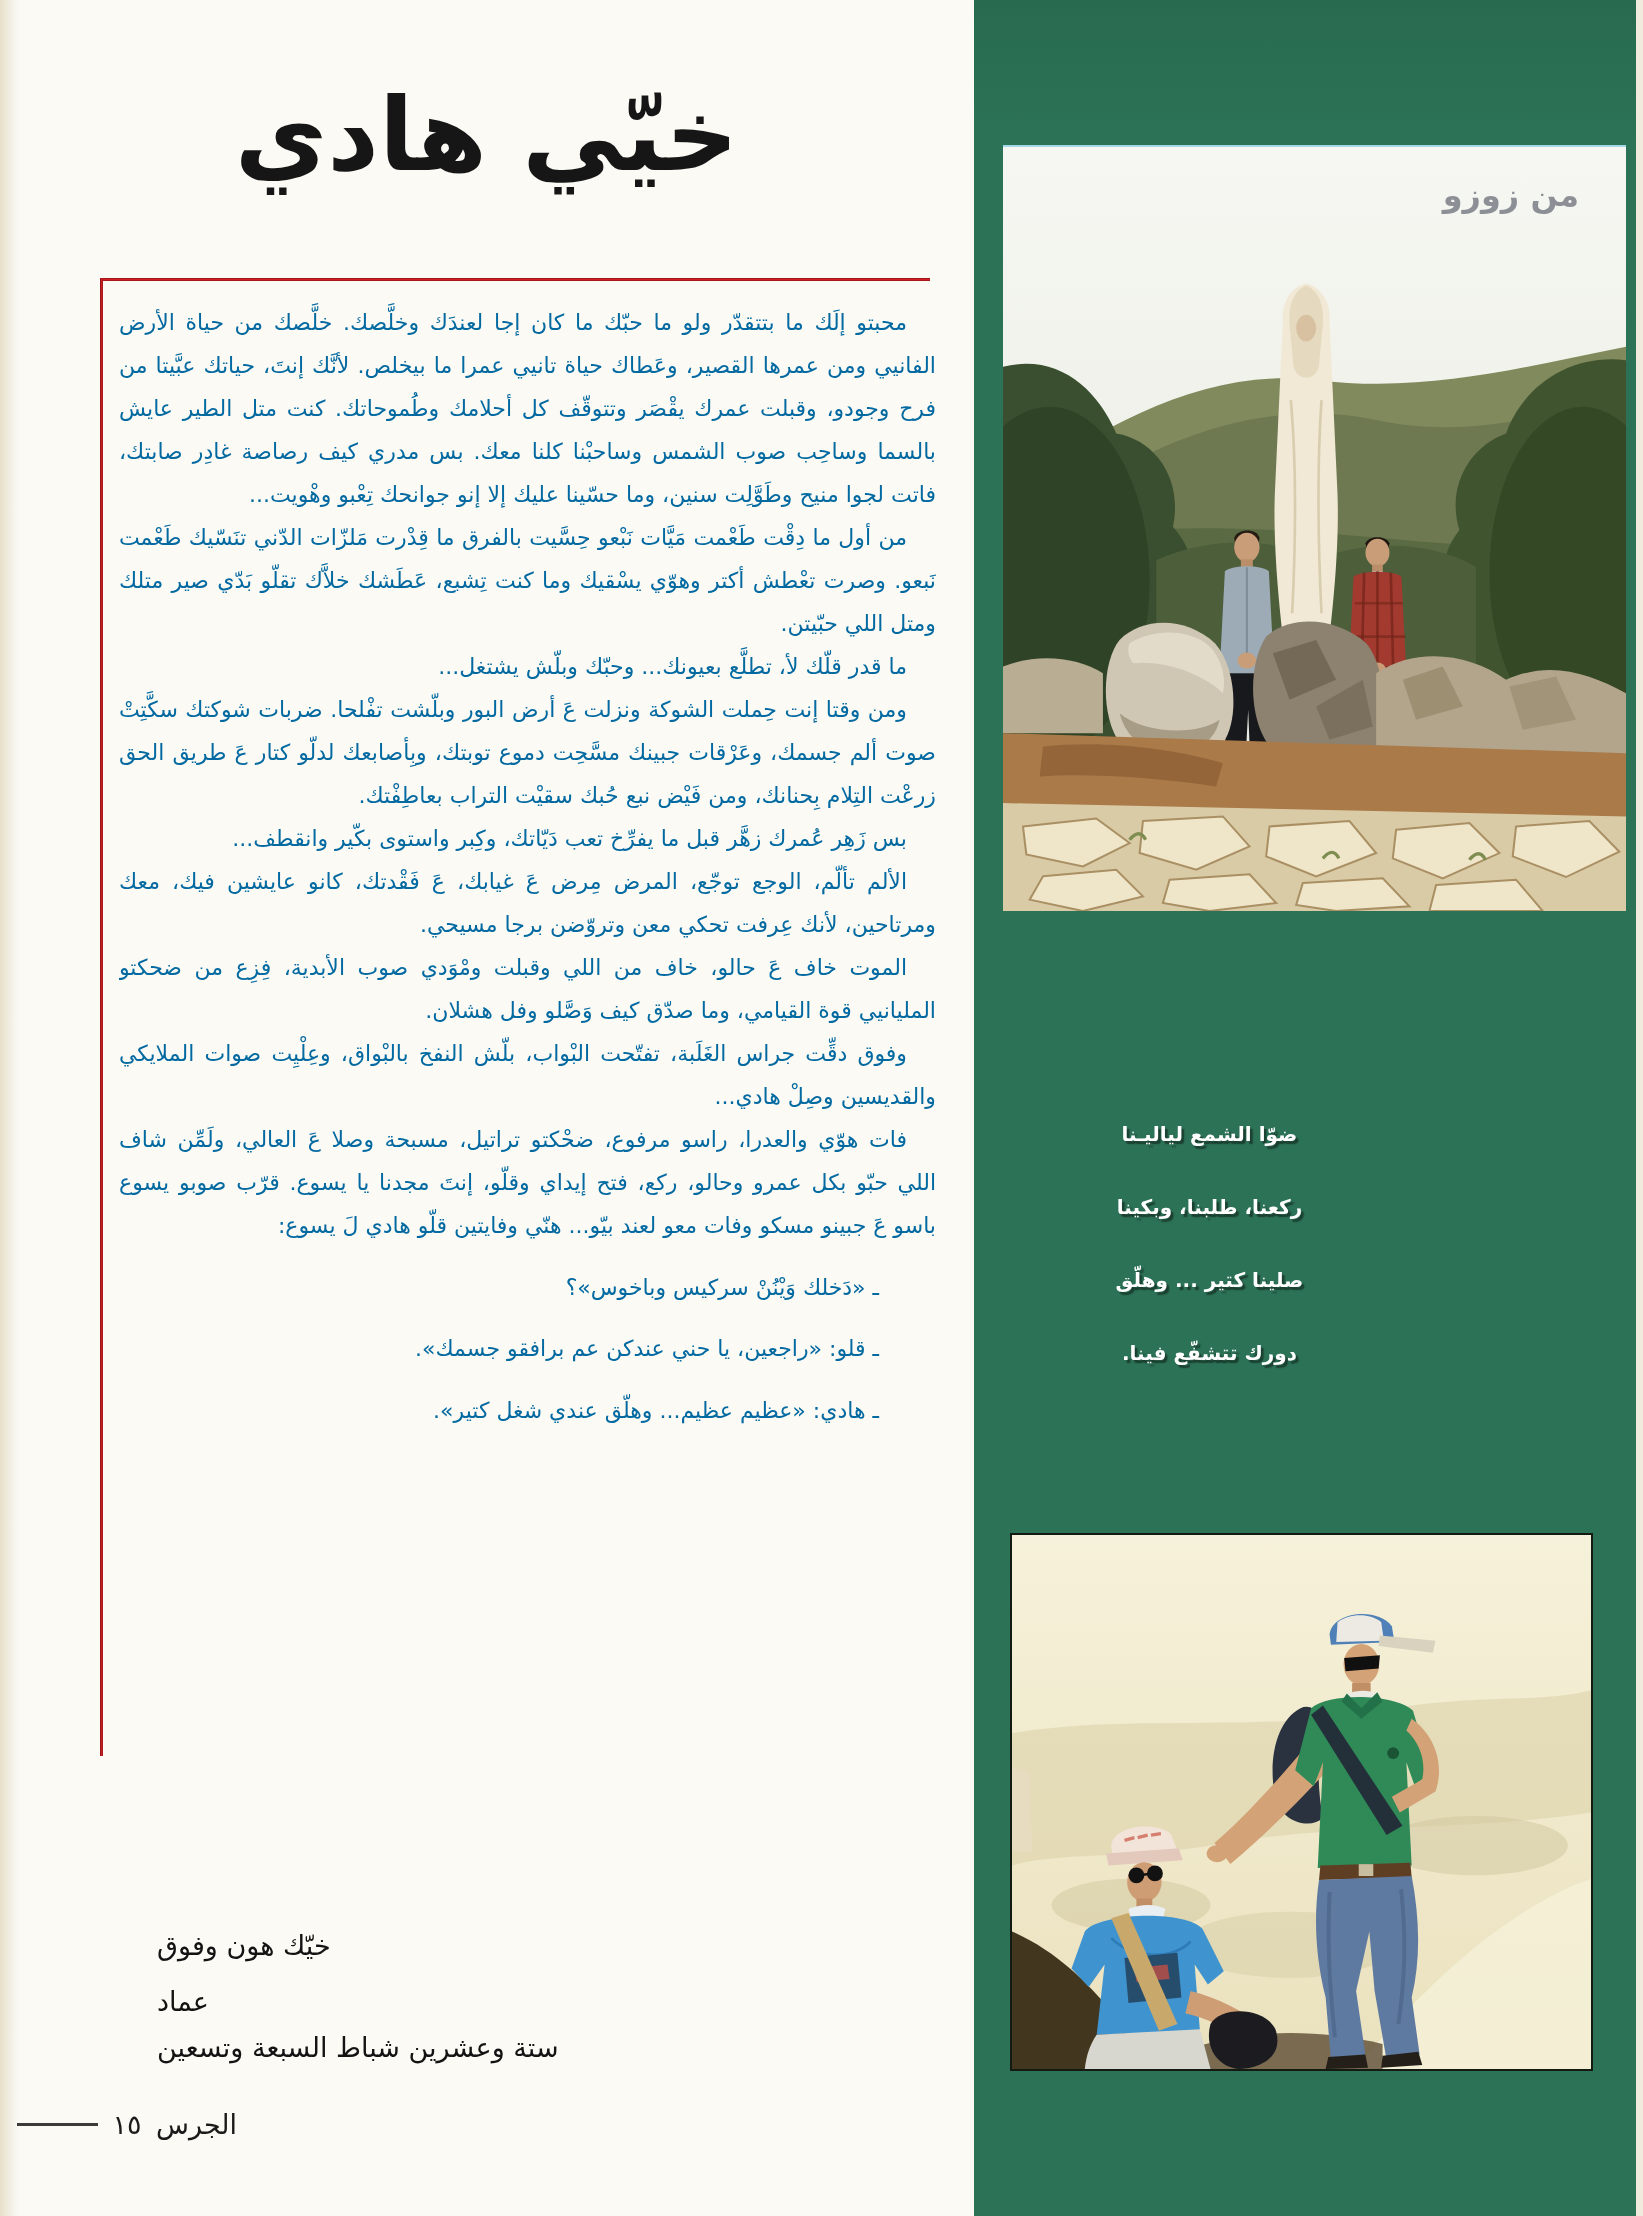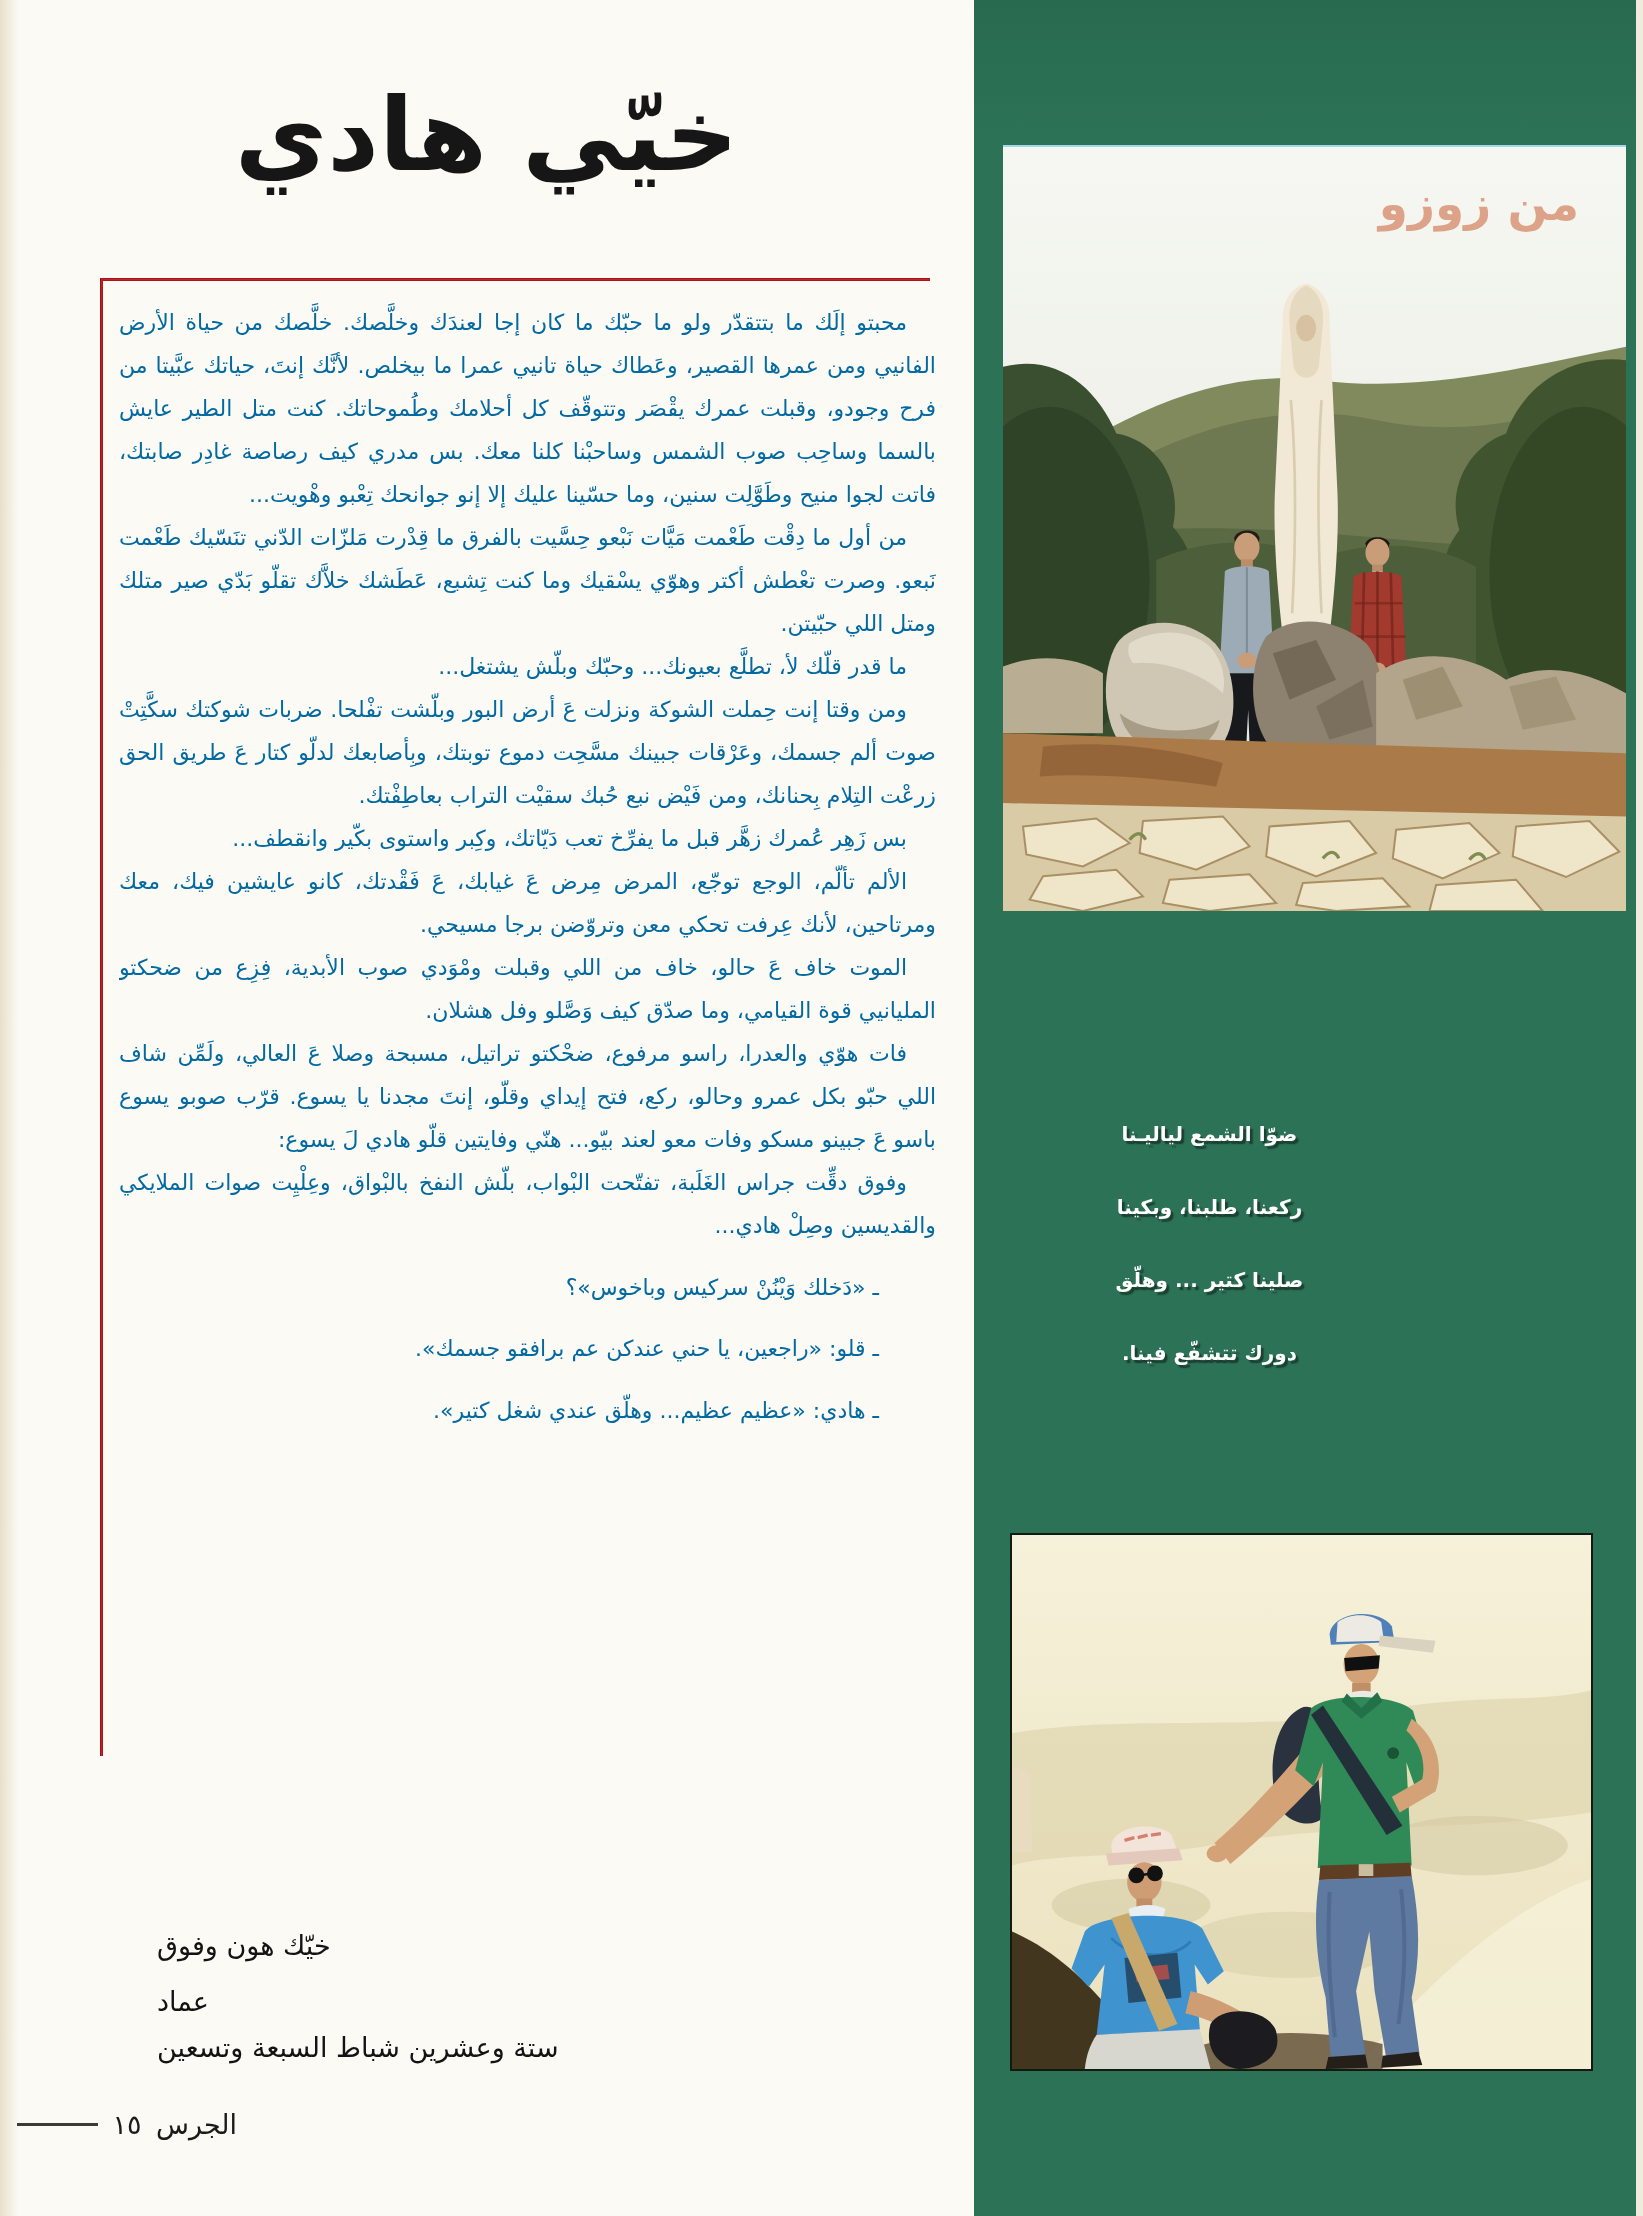--- a/index.html
+++ b/index.html
@@ -27,22 +27,22 @@
   .footer{position:absolute;left:16.7px;top:2109px;direction:rtl;font-size:27px;color:#1a1a1a;
     white-space:nowrap;display:flex;align-items:center;gap:14.7px;flex-direction:row;}
   .footer .dash{display:inline-block;width:81px;height:3.3px;background:#3a3a3a;}
 
   
   .green-panel{position:absolute;left:974px;top:0;width:662px;height:2216px;
     background:linear-gradient(180deg,#276a4f 0%,#2c7257 6%,#2c7257 100%);}
   .photo-top{position:absolute;left:1003px;top:145px;width:623px;height:764px;
     border-top:2.7px solid #a3d8e6;box-sizing:content-box;overflow:hidden;}
   .photo-top svg,.photo-bottom svg{display:block;width:100%;height:100%;}
-  .photo-overlay{position:absolute;top:29px;right:47px;direction:rtl;font-size:47px;font-weight:bold;
-    color:#c2410c;opacity:0.45;letter-spacing:2.7px;}
+  .photo-overlay{position:absolute;top:29px;right:47px;direction:rtl;font-size:32px;font-weight:bold;
+    color:#0f172a;opacity:0.45;letter-spacing:2.7px;}
   .quote{position:absolute;left:1043px;top:1098px;width:333px;direction:rtl;text-align:center;
     color:#ffffff;font-weight:bold;font-size:20px;line-height:73px;
     text-shadow:2.7px 3.3px 1.3px rgba(15,30,22,0.6);}
   .quote p{margin:0;}
   .photo-bottom{position:absolute;left:1010px;top:1533px;width:583px;height:538px;
     border:2.7px solid #121a12;box-sizing:border-box;overflow:hidden;}
 </style>
 </head>
 <body>
 
@@ -57,22 +57,22 @@
 
   <div class="body-text">
     <div>
         <p class="para">محبتو إلَك ما بتتقدّر ولو ما حبّك ما كان إجا لعندَك وخلَّصك. خلَّصك من حياة الأرض الفانيي ومن عمرها القصير، وعَطاك حياة تانيي عمرا ما بيخلص. لأنَّك إنتَ، حياتك عبَّيتا من فرح وجودو، وقبلت عمرك يقْصَر وتتوقّف كل أحلامك وطُموحاتك. كنت متل الطير عايش بالسما وساحِب صوب الشمس وساحبْنا كلنا معك. بس مدري كيف رصاصة غادِر صابتك، فاتت لجوا منيح وطَوَّلِت سنين، وما حسّينا عليك إلا إنو جوانحك تِعْبو وهْويت...</p>
         <p class="para">من أول ما دِقْت طَعْمت مَيَّات نَبْعو حِسَّيت بالفرق ما قِدْرت مَلزّات الدّني تنَسّيك طَعْمت نَبعو. وصرت تعْطش أكتر وهوّي يسْقيك وما كنت تِشبع، عَطَشك خلاَّك تقلّو بَدّي صير متلك ومتل اللي حبّيتن.</p>
         <p class="para">ما قدر قلّك لأ، تطلَّع بعيونك... وحبّك وبلّش يشتغل...</p>
         <p class="para">ومن وقتا إنت حِملت الشوكة ونزلت عَ أرض البور وبلّشت تفْلحا. ضربات شوكتك سكَّتِتْ صوت ألم جسمك، وعَرْقات جبينك مسَّحِت دموع توبتك، وبِأصابعك لدلّو كتار عَ طريق الحق زرعْت التِلام بِحنانك، ومن فَيْض نبع حُبك سقيْت التراب بعاطِفْتك.</p>
         <p class="para">بس زَهِر عُمرك زهَّر قبل ما يفرِّخ تعب دَيّاتك، وكِبر واستوى بكّير وانقطف...</p>
         <p class="para">الألم تألّم، الوجع توجّع، المرض مِرض عَ غيابك، عَ فَقْدتك، كانو عايشين فيك، معك ومرتاحين، لأنك عِرفت تحكي معن وتروّضن برجا مسيحي.</p>
         <p class="para">الموت خاف عَ حالو، خاف من اللي وقبلت ومْوَدي صوب الأبدية، فِزِع من ضحكتو المليانيي قوة القيامي، وما صدّق كيف وَصَّلو وفل هشلان.</p>
+        <p class="para">وفوق دقِّت جراس الغَلَبة، تفتّحت البْواب، بلّش النفخ بالبْواق، وعِلْيِت صوات الملايكي والقديسين وصِلْ هادي...</p>
         <p class="para">فات هوّي والعدرا، راسو مرفوع، ضحْكتو تراتيل، مسبحة وصلا عَ العالي، ولَمِّن شاف اللي حبّو بكل عمرو وحالو، ركع، فتح إيداي وقلّو، إنتَ مجدنا يا يسوع. قرّب صوبو يسوع باسو عَ جبينو مسكو وفات معو لعند بيّو... هنّي وفايتين قلّو هادي لَ يسوع:</p>
-        <p class="para">وفوق دقِّت جراس الغَلَبة، تفتّحت البْواب، بلّش النفخ بالبْواق، وعِلْيِت صوات الملايكي والقديسين وصِلْ هادي...</p>
       </div>
     <p class="dialogue">ـ «دَخلك وَيْنُنْ سركيس وباخوس»؟</p>
     <p class="dialogue">ـ قلو: «راجعين، يا حني عندكن عم برافقو جسمك».</p>
     <p class="dialogue">ـ هادي: «عظيم عظيم... وهلّق عندي شغل كتير».</p>
   </div>
 
   <div class="sig-line sig-1">خيّك هون وفوق</div>
   <div class="sig-line sig-2">عماد</div>
   <div class="sig-line sig-3">ستة وعشرين شباط السبعة وتسعين</div>
 

